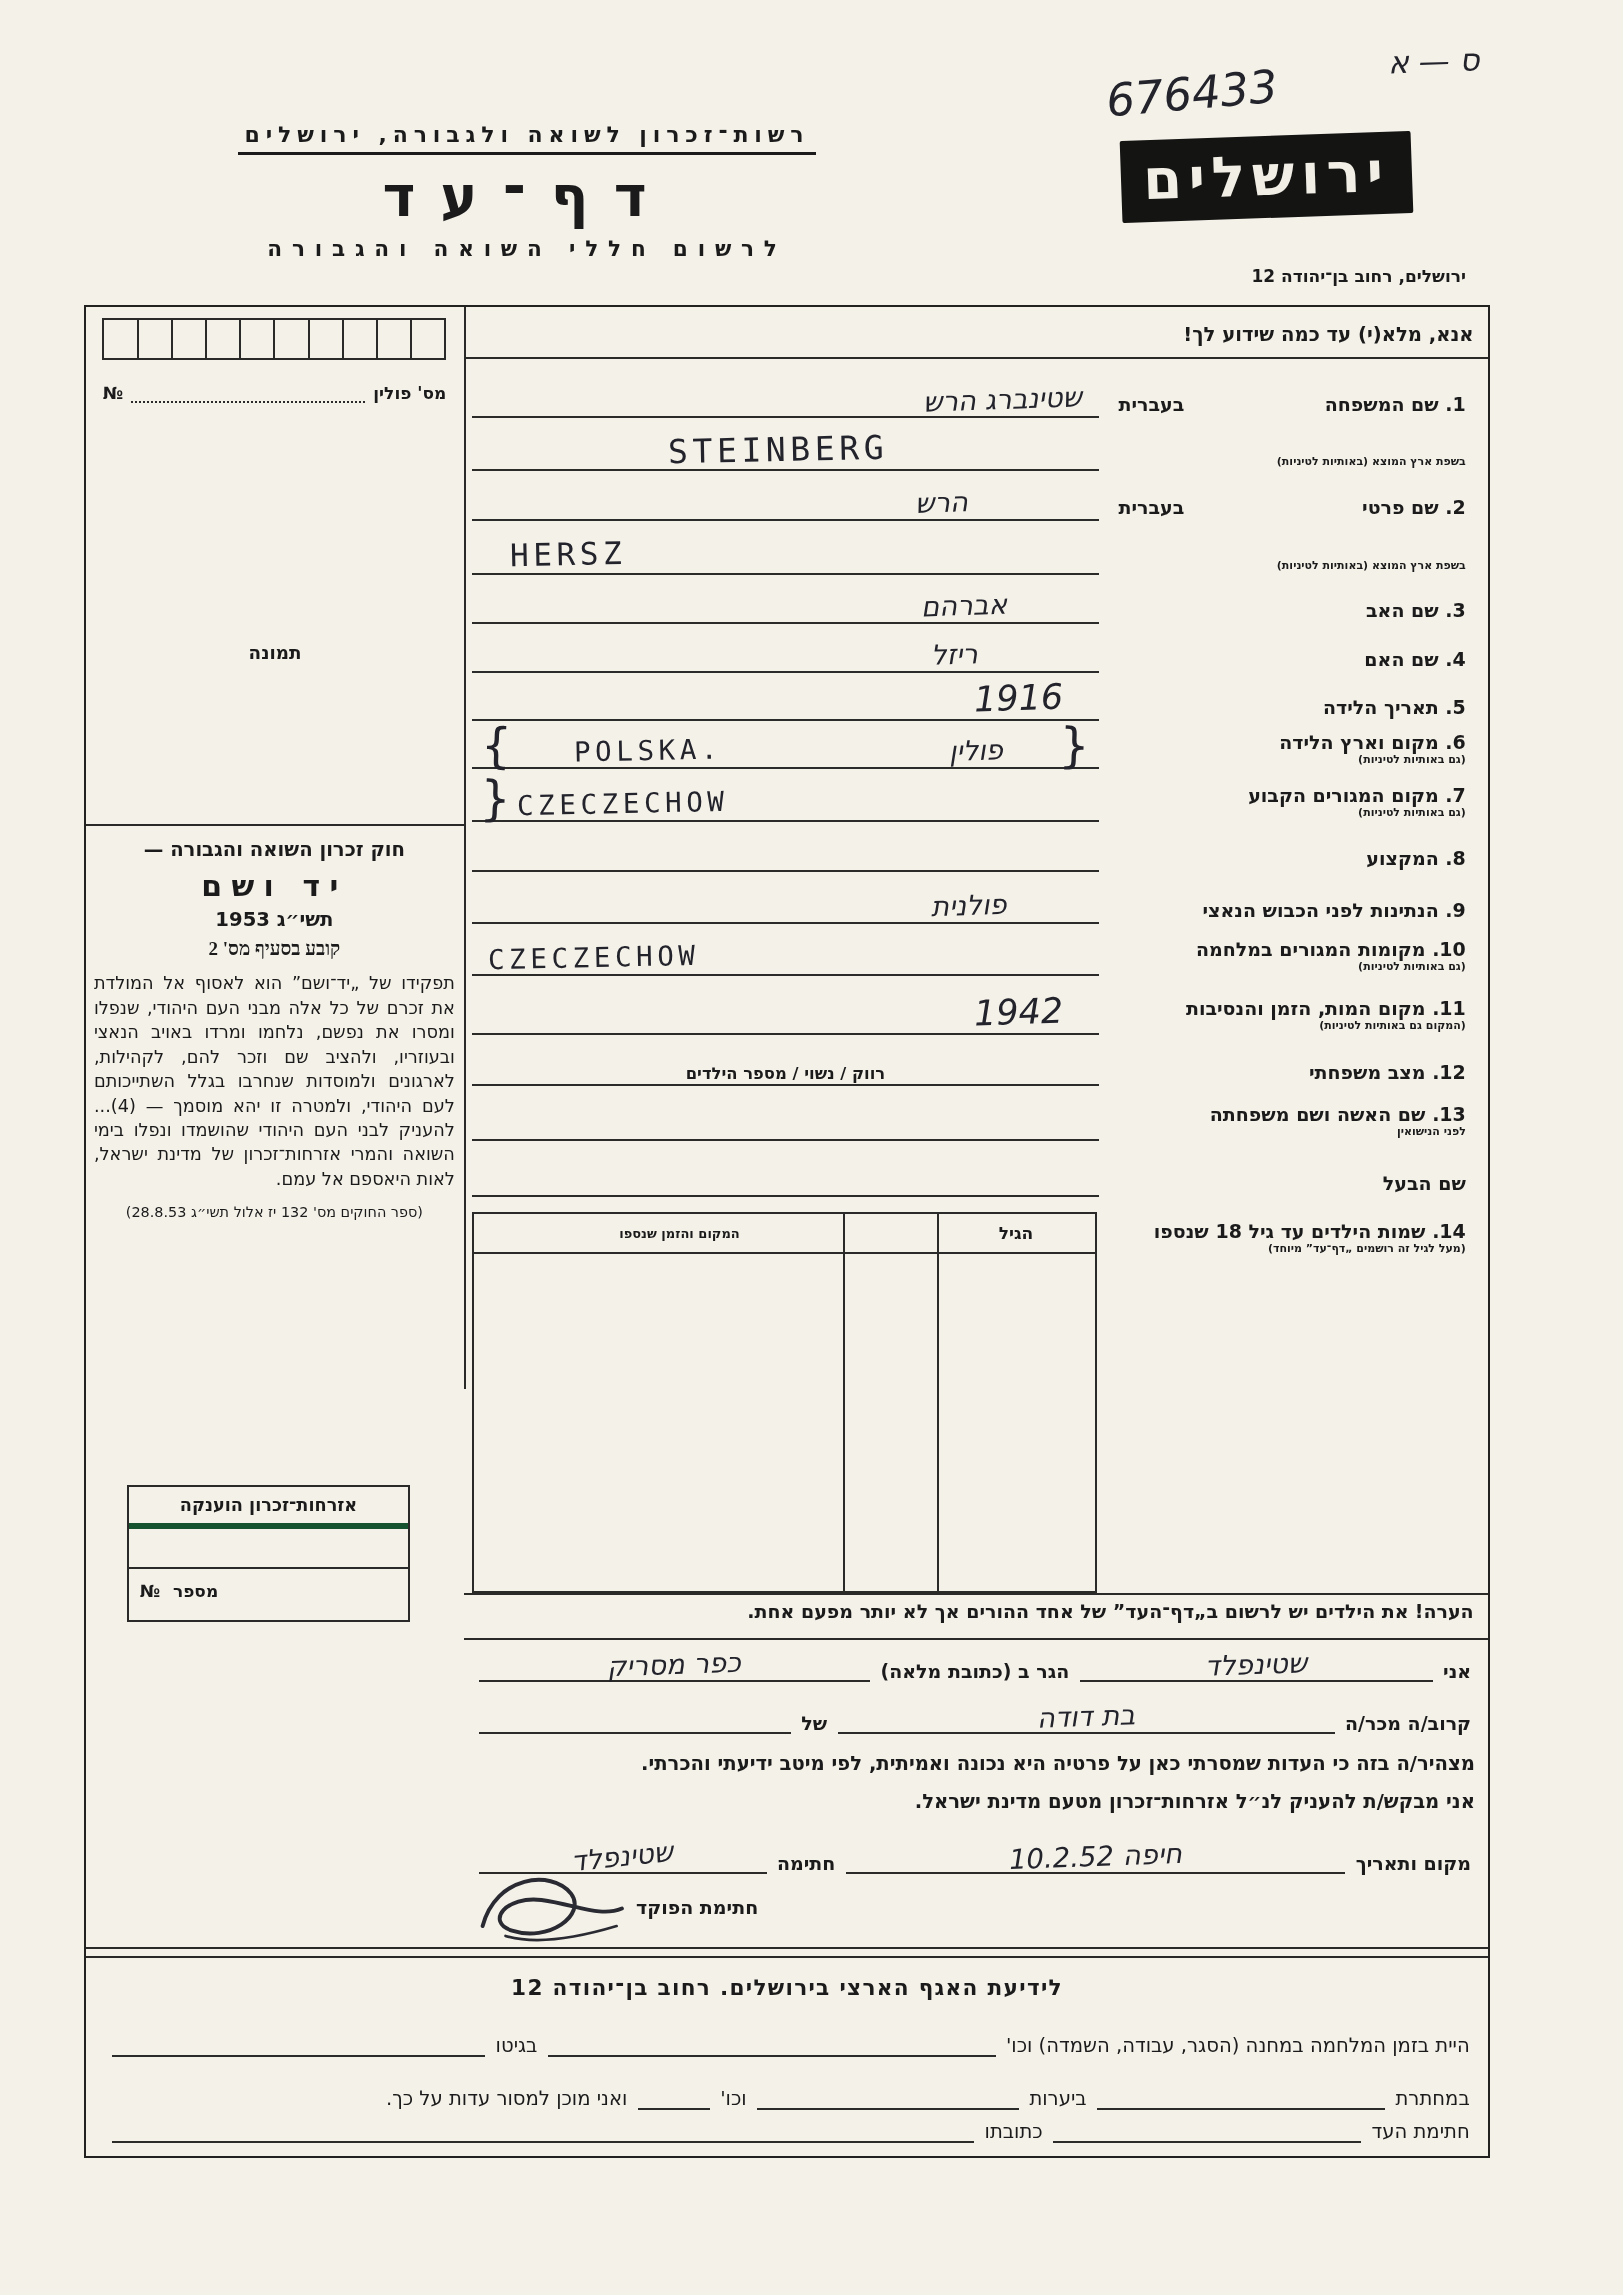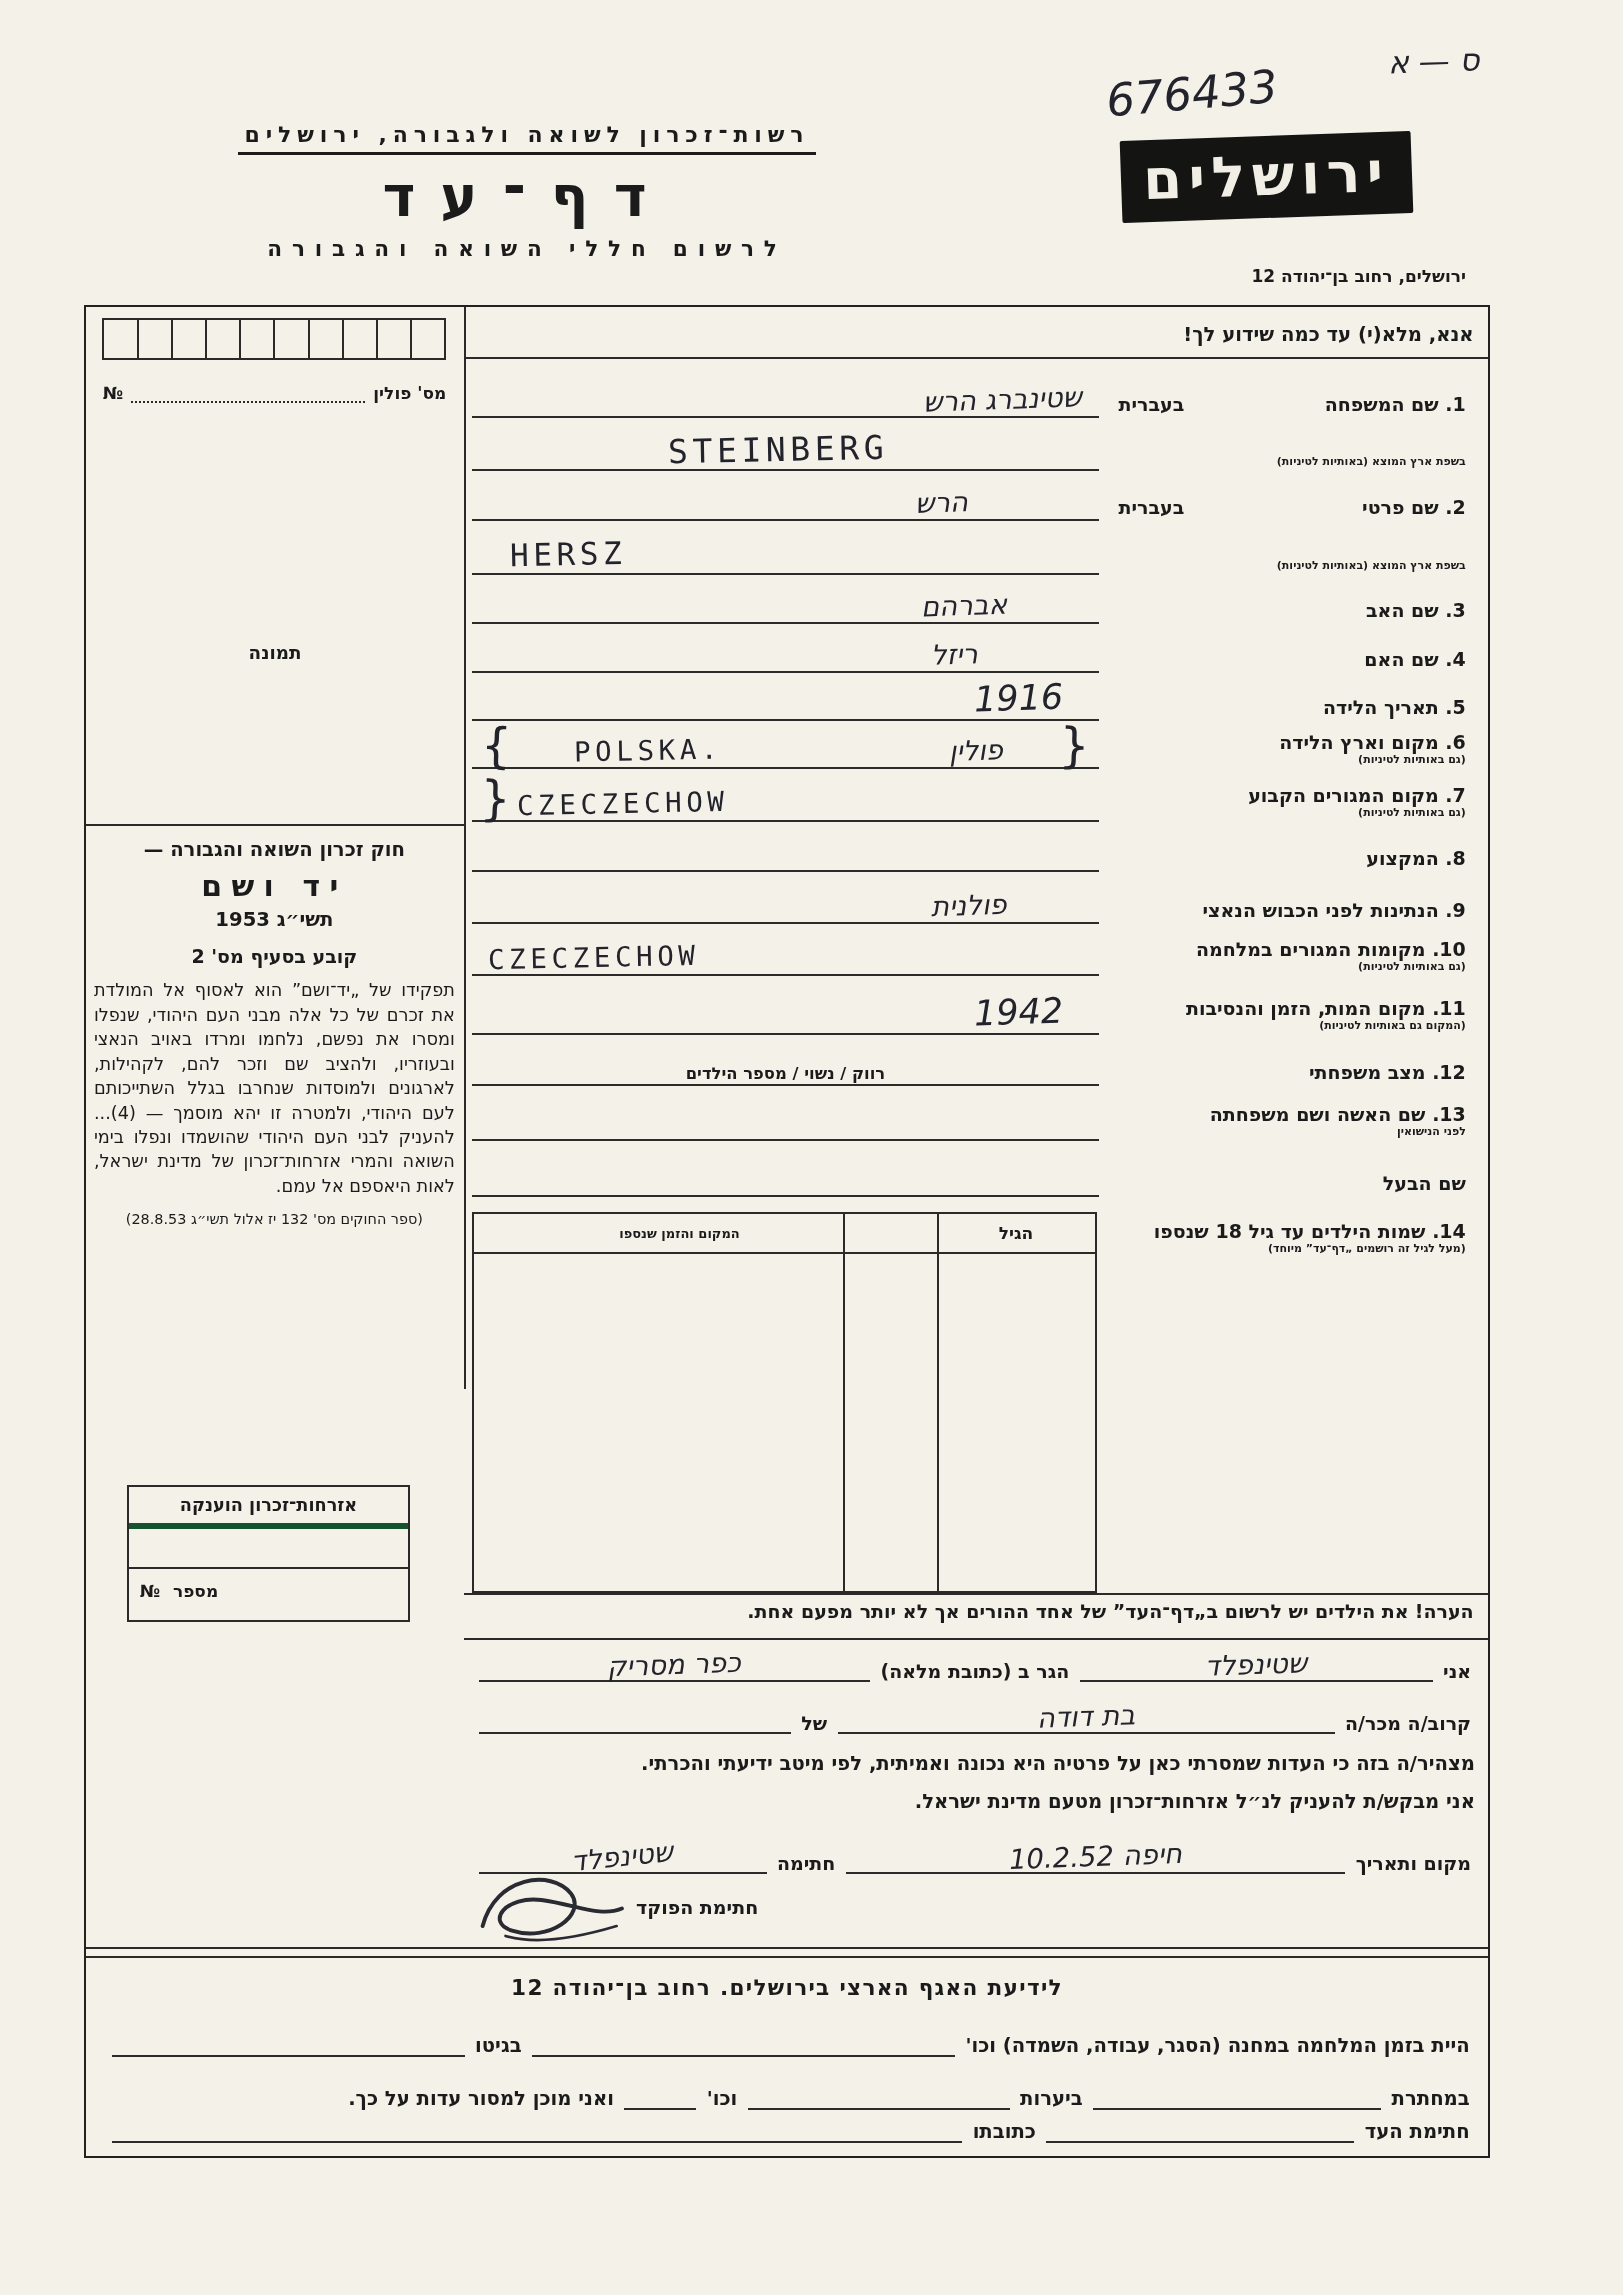--- a/index.html
+++ b/index.html
@@ -41,21 +41,21 @@
   .linelabel{font-size:16.4px;font-weight:600;margin:0 auto 1.3px auto;}
   
   .drow{position:absolute;left:386px;right:13px;display:flex;align-items:flex-end;}
   .dlabel{font-size:19px;font-weight:700;white-space:nowrap;padding:0 3.9px;}
   .dline{border-bottom:2px solid #2b2b29;display:flex;justify-content:center;
          align-items:flex-end;margin:0 6.5px;}
   .dline .hand{font-size:27.5px;margin-bottom:1.3px;}
   .sentence{position:absolute;left:386px;right:13px;font-size:19.6px;font-weight:700;text-align:right;}
   
   .brow{position:absolute;left:19.6px;right:14.4px;display:flex;align-items:flex-end;}
-  .blabel{font-size:19.6px;font-weight:700;white-space:nowrap;padding:0 3.9px;}
+  .blabel{font-size:19.6px;font-weight:400;white-space:nowrap;padding:0 3.9px;}
   
   .smallbold{font-size:17px;font-weight:700;}
   .citybox{position:absolute;left:41px;top:1178px;width:279px;height:133px;border:2px solid #2a2a28;}
 </style>
 </head>
 <body>
 
 <div class="page">
 
   <div class="hdrblock">
@@ -94,21 +94,21 @@
       <span>№</span>
     </div>
 
     <div class="abs" style="top:335px;left:0;width:378px;text-align:center;font-size:18.3px;font-weight:700;">תמונה</div>
     <div class="hline" style="top:517px;left:0;width:378px;"></div>
 
     <div class="abs" style="top:531px;left:7.9px;width:361px;text-align:center;">
       <div style="font-size:19.6px;font-weight:700;">חוק זכרון השואה והגבורה —</div>
       <div style="font-size:30px;font-weight:900;letter-spacing:9.2px;margin-top:6.5px;">יד ושם</div>
       <div style="font-size:19.6px;font-weight:700;margin-top:5.2px;">תשי״ג 1953</div>
-      <div style="font-size:19px;font-weight:700;margin-top:14px;">קובע בסעיף מס' 2</div>
+      <div style="font-size:19px;font-weight:700;margin-top:7px;font-family:Liberation Serif, serif;">קובע בסעיף מס' 2</div>
       <div style="font-size:17.7px;line-height:1.38;text-align:justify;margin-top:11.8px;">תפקידו של „יד־ושם” הוא לאסוף אל המולדת את זכרם של כל אלה מבני העם היהודי, שנפלו ומסרו את נפשם, נלחמו ומרדו באויב הנאצי ובעוזריו, ולהציב שם וזכר להם, לקהילות, לארגונים ולמוסדות שנחרבו בגלל השתייכותם לעם היהודי, ולמטרה זו יהא מוסמך — (4)... להעניק לבני העם היהודי שהושמדו ונפלו בימי השואה והמרי אזרחות־זכרון של מדינת ישראל, לאות היאספם אל עמם.</div>
       <div style="font-size:14.4px;margin-top:13px;">(ספר החוקים מס' 132 יז אלול תשי״ג 28.8.53)</div>
     </div>
 
     <div class="citybox">
       <div style="border-bottom:6px solid #14532d;text-align:center;font-size:17.7px;font-weight:700;padding:7.9px 3.9px;">אזרחות־זכרון הוענקה</div>
       <div style="border-bottom:2px solid #2a2a28;height:38px;"></div>
       <div style="display:flex;direction:ltr;gap:13px;padding:11.8px 10.5px;font-size:17px;font-weight:700;">
         <span>№</span>
         <span>מספר</span>

